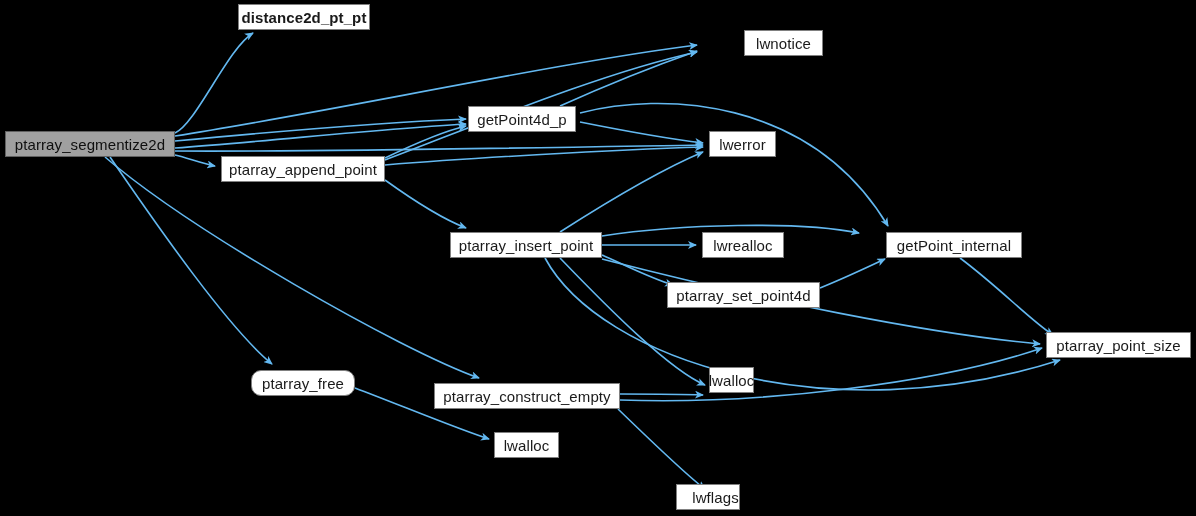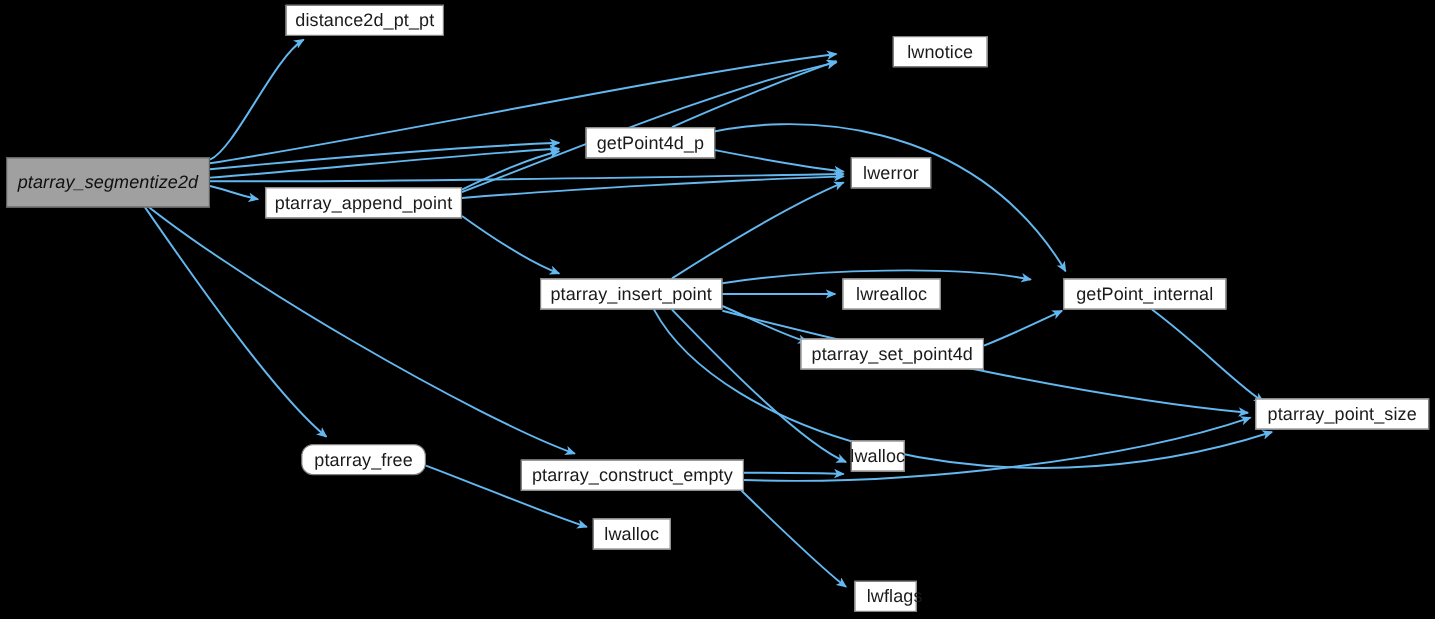--- a/index.html
+++ b/index.html
@@ -49,30 +49,30 @@
         <path d="M545,258 C600,360 830,434 1060,360" marker-end="url(#ah)" stroke="#63b8f0"></path>
         <path d="M820,288 C845,278 870,266 885,259" marker-end="url(#ah)" stroke="#63b8f0"></path>
         <path d="M960,258 C1000,288 1030,320 1053,335" marker-end="url(#ah)" stroke="#63b8f0"></path>
         <path d="M355,388 C400,405 460,430 489,439" marker-end="url(#ah)" stroke="#63b8f0"></path>
         <path d="M620,394 C650,394 680,394 703,395" marker-end="url(#ah)" stroke="#63b8f0"></path>
         <path d="M620,400 C760,405 940,383 1042,348" marker-end="url(#ah)" stroke="#63b8f0"></path>
         <path d="M618,409 C650,440 690,478 705,489" marker-end="url(#ah)" stroke="#63b8f0"></path>
       </g>
   </svg>
   <div id="node-layer">
-      <div class="node root" style="left: 5px; top: 131px; width: 170px; height: 42px; font-style: italic;">
+      <div class="node root" style="left: 5px; top: 131px; width: 170px; height: 26px;">
         <span>ptarray_segmentize2d</span>
       </div>
-      <div class="node" style="left: 238px; top: 4px; width: 132px; height: 26px;">
+      <div class="node" style="left: 238px; top: 4px; width: 132px; height: 26px; font-weight: bold;">
         <span>distance2d_pt_pt</span>
       </div>
       <div class="node" style="left: 221px; top: 156px; width: 164px; height: 26px;">
         <span>ptarray_append_point</span>
       </div>
-      <div class="node" style="left: 488px; top: 106px; width: 108px; height: 26px;">
+      <div class="node" style="left: 468px; top: 106px; width: 108px; height: 26px;">
         <span>getPoint4d_p</span>
       </div>
       <div class="node" style="left: 703px; top: 30px; width: 79px; height: 26px; margin-left: 41px;">
         <span>lwnotice</span>
       </div>
       <div class="node" style="left: 709px; top: 131px; width: 67px; height: 26px;">
         <span>lwerror</span>
       </div>
       <div class="node" style="left: 450px; top: 232px; width: 152px; height: 26px;">
         <span>ptarray_insert_point</span>
@@ -94,17 +94,17 @@
       </div>
       <div class="node" style="left: 434px; top: 383px; width: 186px; height: 26px; align-items: center;">
         <span>ptarray_construct_empty</span>
       </div>
       <div class="node" style="left: 709px; top: 367px; width: 45px; height: 26px;">
         <span>lwalloc</span>
       </div>
       <div class="node" style="left: 494px; top: 432px; width: 65px; height: 26px;">
         <span>lwalloc</span>
       </div>
-      <div class="node" style="left: 712px; top: 484px; width: 52px; height: 26px; padding-left: 15px;">
+      <div class="node" style="left: 676px; top: 484px; width: 64px; height: 26px; padding-left: 15px;">
         <span>lwflags</span>
       </div>
     </div>
 </div>
 
 </body></html>

